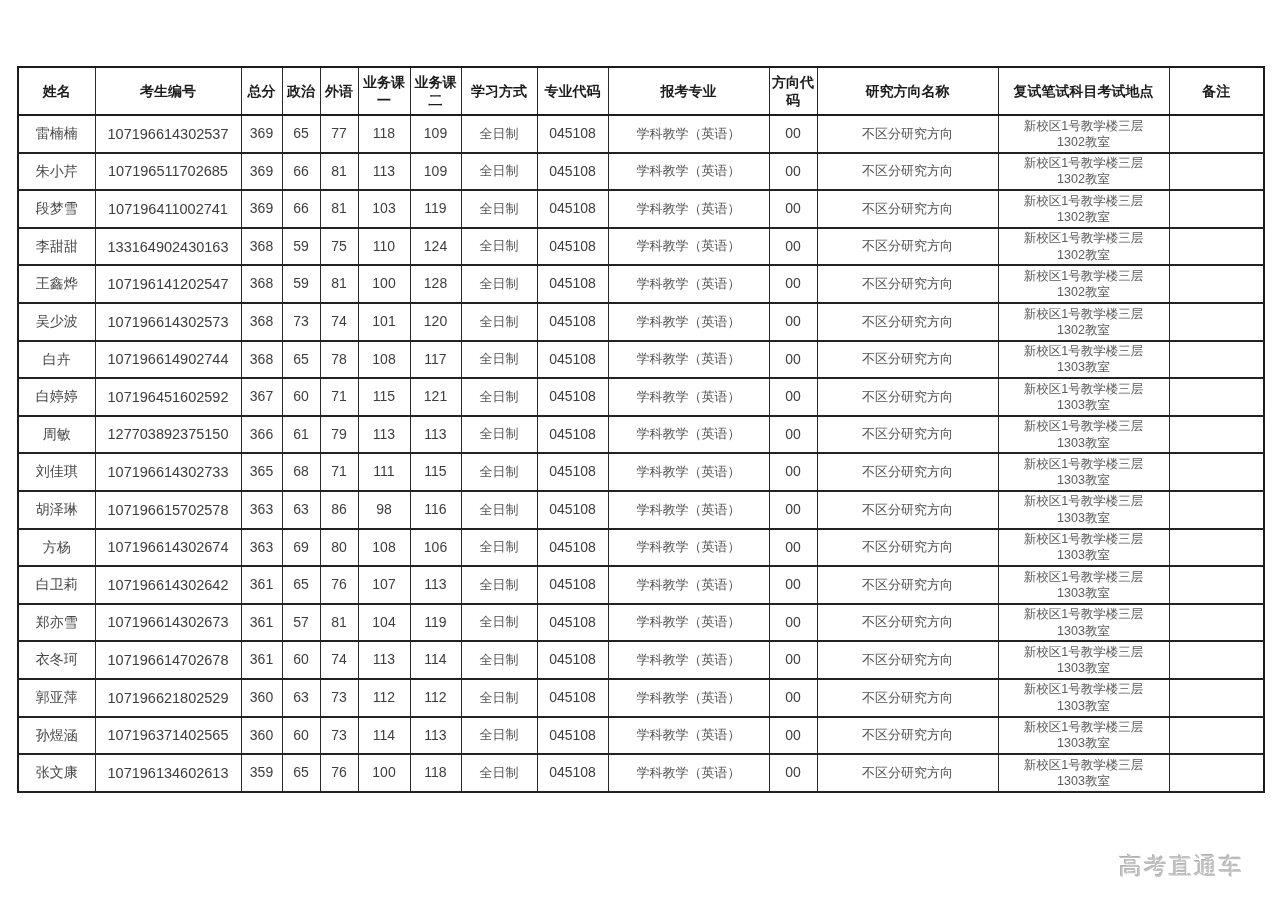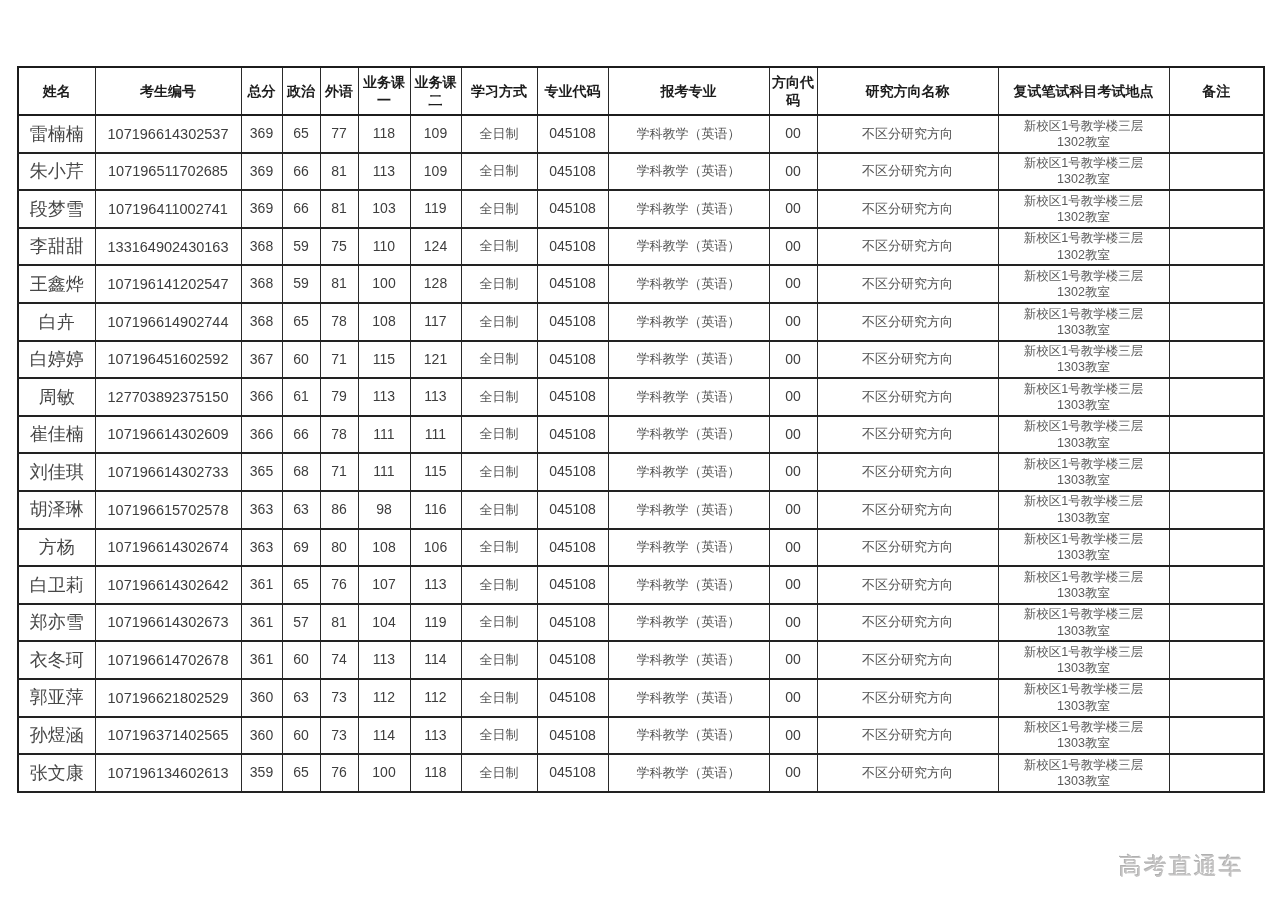--- a/index.html
+++ b/index.html
@@ -24,21 +24,21 @@
   .score-table td{
     border-left:1px solid #2a2a2a;border-right:1px solid #2a2a2a;
     border-top:2px solid #222222;border-bottom:2px solid #222222;
     height:33.6px;padding:1px 2px;
     font-size:13.5px;color:#454545;
     text-align:center;vertical-align:middle;line-height:1.25;
     word-break:break-all;
   }
   .score-table td.c-id{font-size:14.5px;color:#3d3d3d;}
   .score-table td.c-num{font-size:14px;color:#3d3d3d;}
-  .score-table td.c-name{font-size:18px;color:#474747;text-align:center;}
+  .score-table td.c-name{font-size:14px;color:#474747;text-align:center;}
   .score-table td.c-cn{font-size:13px;color:#555555;}
   .score-table td.c-loc{font-size:12.5px;color:#5a5a5a;line-height:1.3;}
   .watermark{
     position:absolute;right:36px;top:851px;
     font-size:23px;letter-spacing:2px;color:#c3c2c2;
     text-shadow:1px 1px 0 #ffffff,-1px -1px 0 #b0b0b0;
     font-weight:normal;
   }
 </style>
 </head>
@@ -169,20 +169,39 @@
         <td class="c-cn">学科教学（英语）</td>
         <td class="c-num">00</td>
         <td class="c-cn">不区分研究方向</td>
         <td class="c-loc">
           <div>新校区1号教学楼三层</div>
           <div>1302教室</div>
         </td>
         <td class="c-cn"></td>
       </tr>
       <tr>
+        <td class="c-name">吴少波</td>
+        <td class="c-id">107196614302573</td>
+        <td class="c-num">368</td>
+        <td class="c-num">73</td>
+        <td class="c-num">74</td>
+        <td class="c-num">101</td>
+        <td class="c-num">120</td>
+        <td class="c-cn">全日制</td>
+        <td class="c-num">045108</td>
+        <td class="c-cn">学科教学（英语）</td>
+        <td class="c-num">00</td>
+        <td class="c-cn">不区分研究方向</td>
+        <td class="c-loc">
+          <div>新校区1号教学楼三层</div>
+          <div>1302教室</div>
+        </td>
+        <td class="c-cn"></td>
+      </tr>
+      <tr>
         <td class="c-name">白卉</td>
         <td class="c-id">107196614902744</td>
         <td class="c-num">368</td>
         <td class="c-num">65</td>
         <td class="c-num">78</td>
         <td class="c-num">108</td>
         <td class="c-num">117</td>
         <td class="c-cn">全日制</td>
         <td class="c-num">045108</td>
         <td class="c-cn">学科教学（英语）</td>
@@ -226,39 +245,20 @@
         <td class="c-cn">学科教学（英语）</td>
         <td class="c-num">00</td>
         <td class="c-cn">不区分研究方向</td>
         <td class="c-loc">
           <div>新校区1号教学楼三层</div>
           <div>1303教室</div>
         </td>
         <td class="c-cn"></td>
       </tr>
       <tr>
-        <td class="c-name">崔佳楠</td>
-        <td class="c-id">107196614302609</td>
-        <td class="c-num">366</td>
-        <td class="c-num">66</td>
-        <td class="c-num">78</td>
-        <td class="c-num">111</td>
-        <td class="c-num">111</td>
-        <td class="c-cn">全日制</td>
-        <td class="c-num">045108</td>
-        <td class="c-cn">学科教学（英语）</td>
-        <td class="c-num">00</td>
-        <td class="c-cn">不区分研究方向</td>
-        <td class="c-loc">
-          <div>新校区1号教学楼三层</div>
-          <div>1303教室</div>
-        </td>
-        <td class="c-cn"></td>
-      </tr>
-      <tr>
         <td class="c-name">刘佳琪</td>
         <td class="c-id">107196614302733</td>
         <td class="c-num">365</td>
         <td class="c-num">68</td>
         <td class="c-num">71</td>
         <td class="c-num">111</td>
         <td class="c-num">115</td>
         <td class="c-cn">全日制</td>
         <td class="c-num">045108</td>
         <td class="c-cn">学科教学（英语）</td>

